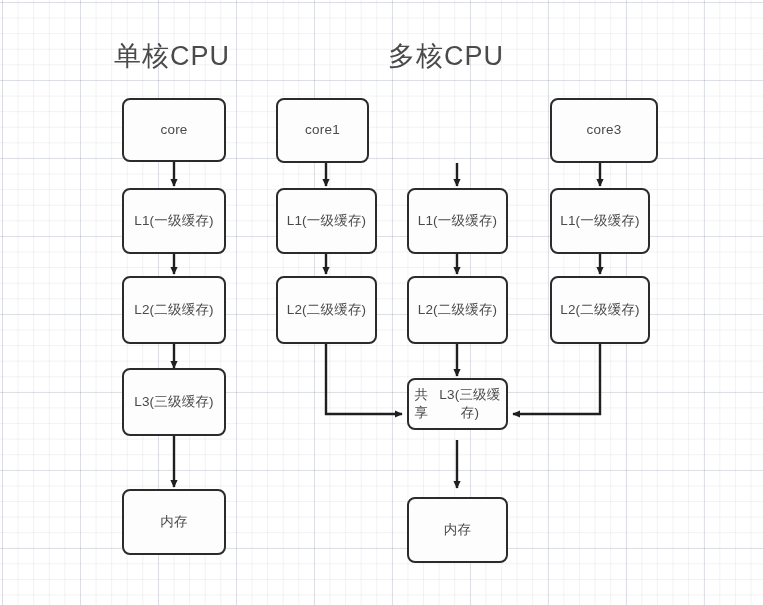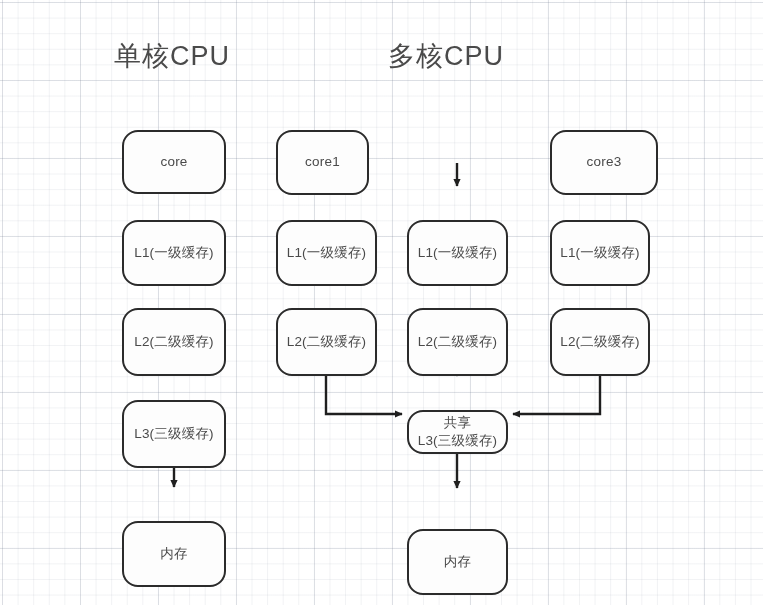--- a/index.html
+++ b/index.html
@@ -34,32 +34,31 @@
     left: 0;
     top: 0;
     width: 763px;
     height: 605px;
     pointer-events: none;
   }
   .node {
     position: absolute;
     box-sizing: border-box;
     border: 2px solid #2b2b2b;
-    border-radius: 16px;
+    border-radius: 8px;
     background: #fdfdfd;
     color: #4a4a4a;
     display: flex;
     align-items: center;
     justify-content: center;
     text-align: center;
     font-size: 13.5px;
     line-height: 1.35;
     letter-spacing: 0.2px;
     z-index: 2;
-    margin-top: 32px;
   }
   .node .lines {
     display: block;
   }
   .node .l2txt {
     display: block;
   }
   .title {
     position: absolute;
     color: #4a4a4a;
@@ -138,21 +137,21 @@
   <div class="node" style="left:276px; top:188px; width:101px; height:66px;">L1(一级缓存)</div>
   <div class="node" style="left:276px; top:276px; width:101px; height:68px;">L2(二级缓存)</div>
 
   <div class="node" style="left:407px; top:188px; width:101px; height:66px;">L1(一级缓存)</div>
   <div class="node" style="left:407px; top:276px; width:101px; height:68px;">L2(二级缓存)</div>
 
   <div class="node" style="left:550px; top:98px; width:108px; height:65px;">core3</div>
   <div class="node" style="left:550px; top:188px; width:100px; height:66px;">L1(一级缓存)</div>
   <div class="node" style="left:550px; top:276px; width:100px; height:68px;">L2(二级缓存)</div>
 
-  <div class="node" style="left:407px; top:378px; width:101px; height:44px; flex-direction:column;">
+  <div class="node" style="left:407px; top:378px; width:101px; height:52px; ">
     <span class="lines">共享</span>
     <span class="l2txt">L3(三级缓存)</span>
   </div>
 
   <div class="node" style="left:407px; top:497px; width:101px; height:66px;">内存</div>
 
 
 </div>
 
 </body></html>

